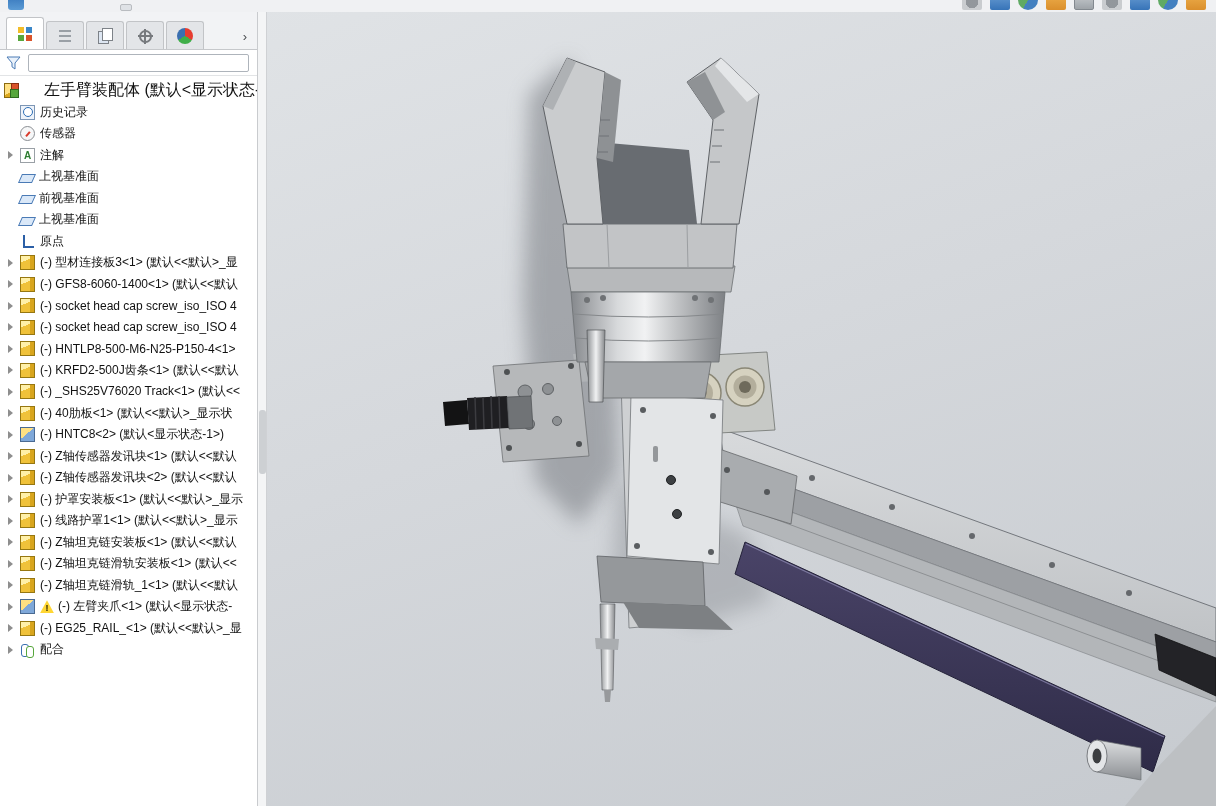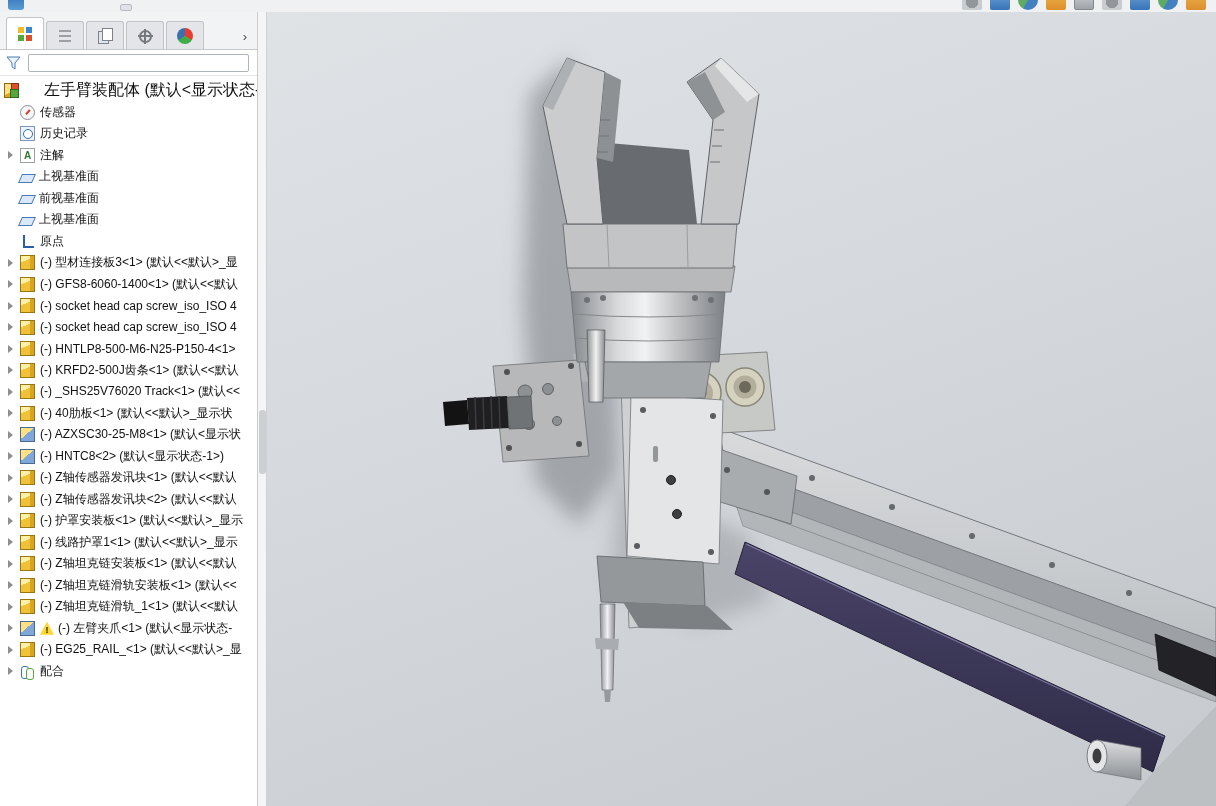--- a/index.html
+++ b/index.html
@@ -165,29 +165,29 @@
       </svg>
       <input class="filter-input" placeholder="" style="">
     </div>
     <div class="tree" id="tree">
         <div class="row root">
           <span class="ic ic-assembly"></span>
           <span class="lbl">左手臂装配体 (默认&lt;显示状态-1&gt;)</span>
         </div>
         <div class="row">
           <span class="exp hidden"></span>
+          <span class="ic ic-history"></span>
+          <span class="lbl">历史记录</span>
+        </div>
+        <div class="row">
+          <span class="exp hidden"></span>
           <span class="ic ic-sensors"></span>
           <span class="lbl">传感器</span>
         </div>
         <div class="row">
-          <span class="exp hidden"></span>
-          <span class="ic ic-history"></span>
-          <span class="lbl">历史记录</span>
-        </div>
-        <div class="row">
           <span class="exp"></span>
           <span class="ic ic-annotations">A</span>
           <span class="lbl">注解</span>
         </div>
         <div class="row">
           <span class="exp hidden"></span>
           <span class="ic ic-plane"></span>
           <span class="lbl">上视基准面</span>
         </div>
         <div class="row">
@@ -237,25 +237,20 @@
         </div>
         <div class="row">
           <span class="exp"></span>
           <span class="ic ic-part"></span>
           <span class="lbl">(-) _SHS25V76020 Track&lt;1&gt; (默认&lt;&lt;</span>
         </div>
         <div class="row">
           <span class="exp"></span>
           <span class="ic ic-part"></span>
           <span class="lbl">(-) 40肋板&lt;1&gt; (默认&lt;&lt;默认&gt;_显示状</span>
-        </div>
-        <div class="row">
-          <span class="exp"></span>
-          <span class="ic ic-part-blue"></span>
-          <span class="lbl">(-) AZXSC30-25-M8&lt;1&gt; (默认&lt;显示状</span>
         </div>
         <div class="row">
           <span class="exp"></span>
           <span class="ic ic-part-blue"></span>
           <span class="lbl">(-) HNTC8&lt;2&gt; (默认&lt;显示状态-1&gt;)</span>
         </div>
         <div class="row">
           <span class="exp"></span>
           <span class="ic ic-part"></span>
           <span class="lbl">(-) Z轴传感器发讯块&lt;1&gt; (默认&lt;&lt;默认</span>

